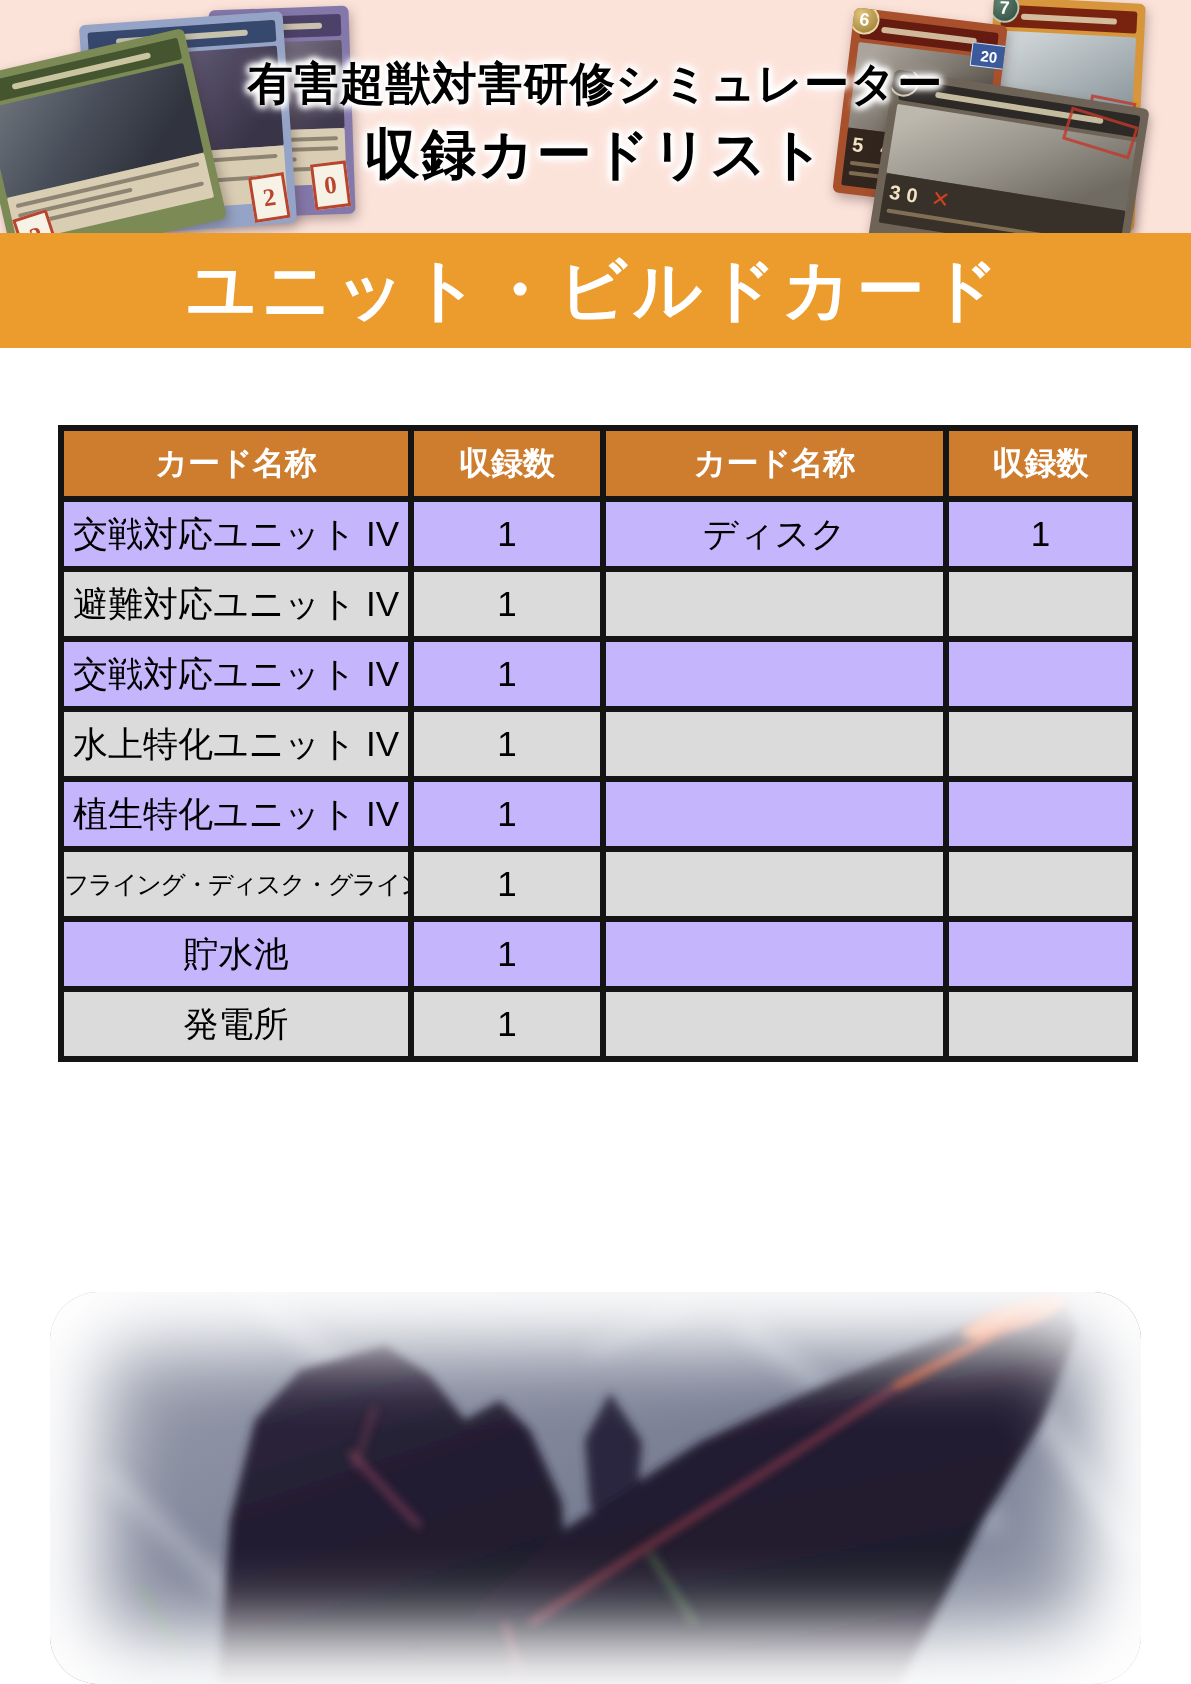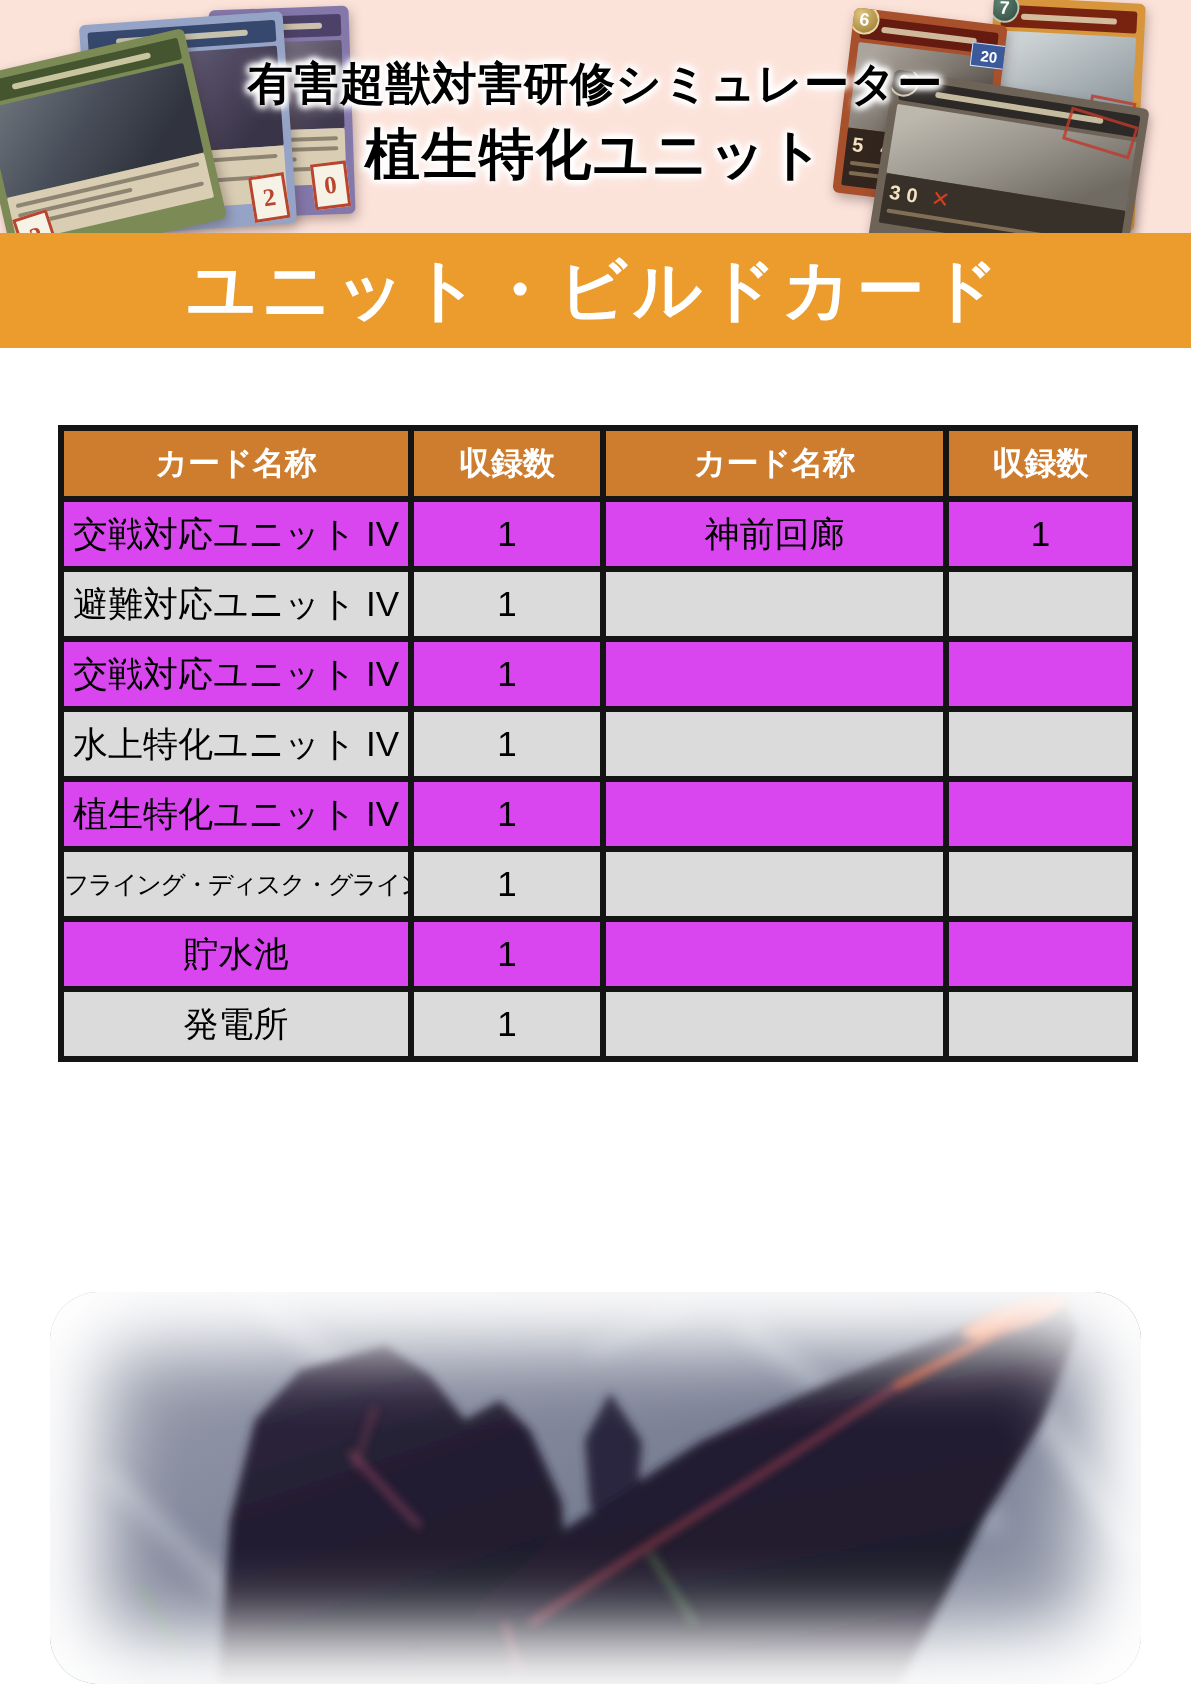--- a/index.html
+++ b/index.html
@@ -119,21 +119,21 @@
     position:absolute; left:58px; top:425px;
     border-collapse:collapse; table-layout:fixed; width:1074px;
     background:#ffffff;
   }
   .card-table th {
     background:#ce7c2e; color:#ffffff; font-size:32px; font-weight:700;
     height:71px; border:6px solid #141414; text-align:center; vertical-align:middle;
   }
   .card-table td {
     height:70px; border:6px solid #141414; text-align:center; vertical-align:middle;
-    font-size:35px; color:#000; background:#d946ef; overflow:hidden; white-space:nowrap;
+    font-size:35px; color:#000; background:#c4b5fd; overflow:hidden; white-space:nowrap;
   }
   .card-table tr.alt td { background:#dbdbdb; }
   .card-table td.long { font-size:25px; letter-spacing:-1.5px; }
 
   
   .bottom-art {
     position:absolute; left:50px; top:1292px; width:1091px; height:392px;
     border-radius:48px; overflow:hidden;
     background:linear-gradient(155deg,#a9adba 0%,#8b90a2 25%,#777d92 55%,#8f95a6 85%,#b9bcc6 100%);
   }
@@ -228,21 +228,21 @@
           <span>30</span>
           <span class="xmark">✕</span>
         </div>
         <div class="t-line" style="margin-top:4px;"></div>
       </div>
     </div>
   </div>
 
   <div class="title-wrap">
     <div class="title-line1">有害超獣対害研修シミュレーター</div>
-    <div class="title-line2">植生特化ユニット</div>
+    <div class="title-line2">収録カードリスト</div>
   </div>
 </div>
 
 <div class="banner">
   <div class="banner-text">ユニット・ビルドカード</div>
 </div>
 
 <table class="card-table">
   <colgroup>
     <col style="width:350px">
@@ -255,21 +255,21 @@
       <th>カード名称</th>
       <th>収録数</th>
       <th>カード名称</th>
       <th>収録数</th>
     </tr>
   </thead>
   <tbody>
       <tr>
         <td>交戦対応ユニット IV</td>
         <td>1</td>
-        <td>神前回廊</td>
+        <td>ディスク</td>
         <td>1</td>
       </tr>
       <tr class="alt">
         <td>避難対応ユニット IV</td>
         <td>1</td>
         <td></td>
         <td></td>
       </tr>
       <tr>
         <td>交戦対応ユニット IV</td>

